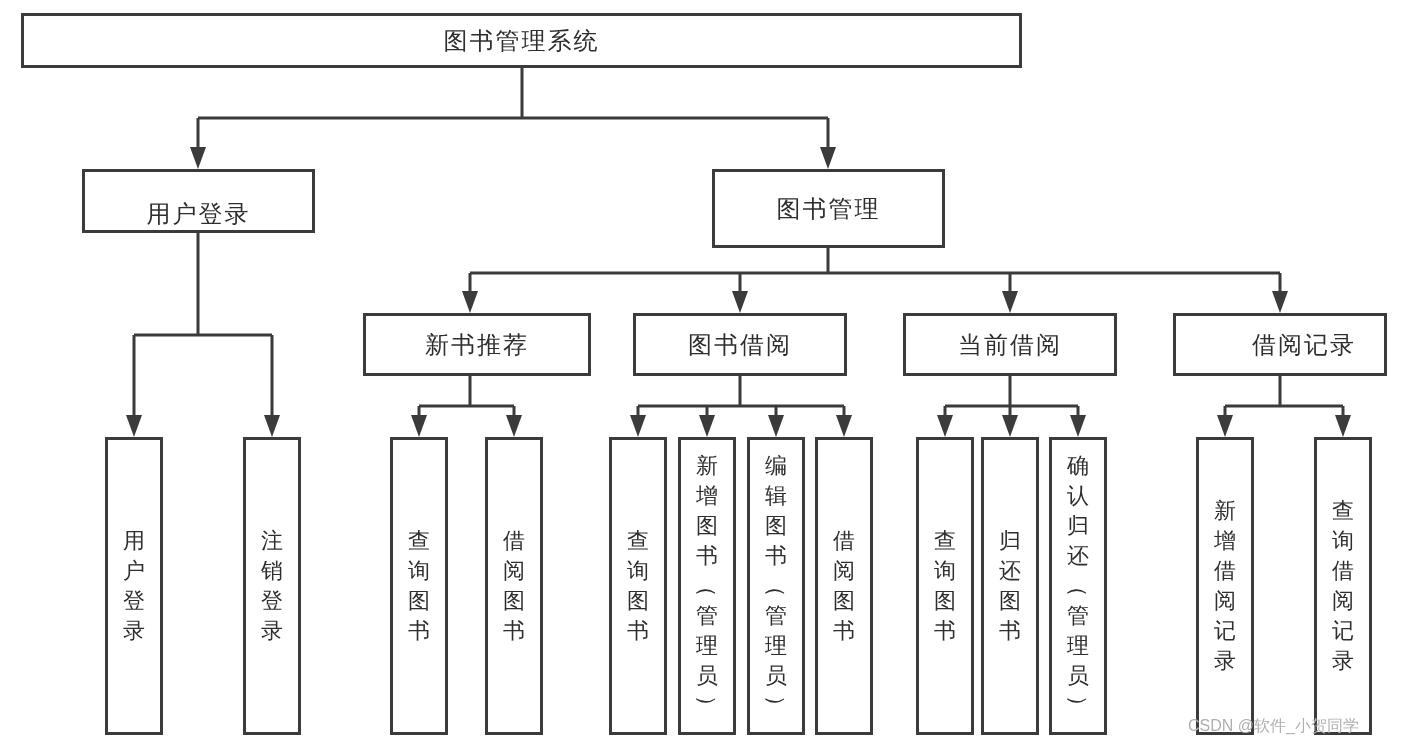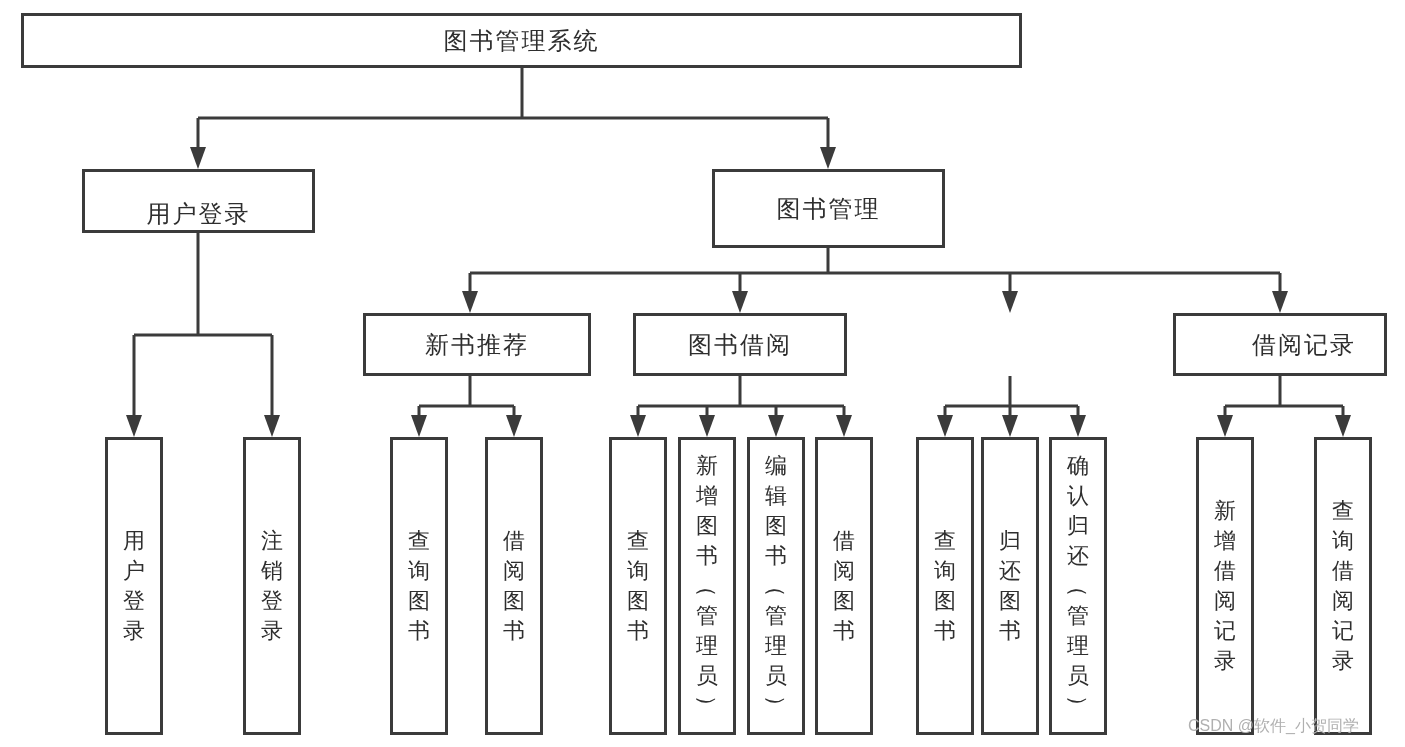--- a/index.html
+++ b/index.html
@@ -117,20 +117,23 @@
   <div class="box" style="left:712px; top:169px; width:233px; height:79px;">
     <span class="hlabel">图书管理</span>
   </div>
 
   <div class="box" style="left:363px; top:313px; width:228px; height:63px;">
     <span class="hlabel">新书推荐</span>
   </div>
   <div class="box" style="left:633px; top:313px; width:214px; height:63px;">
     <span class="hlabel">图书借阅</span>
   </div>
+  <div class="box" style="left:903px; top:313px; width:214px; height:63px;">
+    <span class="hlabel">当前借阅</span>
+  </div>
   <div class="box" style="left:1173px; top:313px; width:214px; height:63px;padding-left:48px;">
     <span class="hlabel">借阅记录</span>
   </div>
 
   <div class="box vbox" style="left:105px;">
     <div class="vlabel">
         <span class="vch">用</span>
         <span class="vch">户</span>
         <span class="vch">登</span>
         <span class="vch">录</span>

